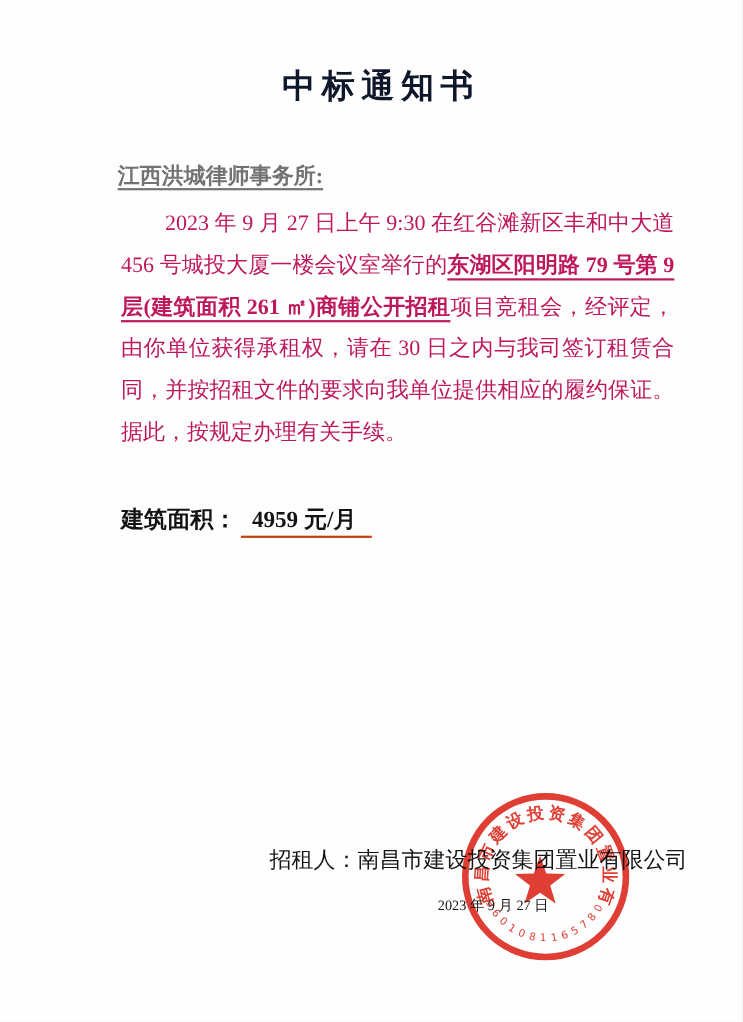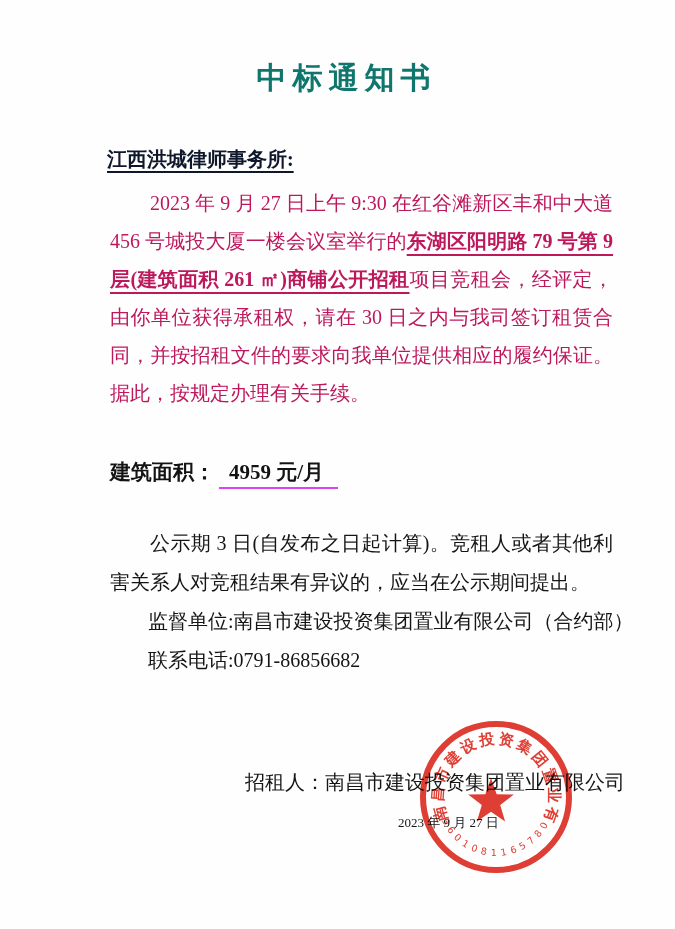--- a/index.html
+++ b/index.html
@@ -21,32 +21,32 @@
     position: absolute;
     top: 58px;
     left: 0;
     right: 0;
     margin: 0;
     padding-left: 18px;
     text-align: center;
     font-size: 30px;
     font-weight: 700;
     letter-spacing: 6px;
-    color: #0f766e;
+    color: #0f172a;
   }
   .addressee {
     position: absolute;
     top: 146px;
     left: 107px;
     font-size: 20px;
     font-weight: 700;
     text-decoration: underline;
     text-underline-offset: 5px;
     text-decoration-thickness: 1.5px;
-    color: #0f172a;
+    color: #737373;
   }
   .body-para {
     position: absolute;
     top: 184px;
     left: 110px;
     width: 503px;
     margin: 0;
     font-size: 20px;
     line-height: 38px;
     text-align: justify;
@@ -64,21 +64,21 @@
     top: 458px;
     left: 110px;
     font-size: 21px;
     font-weight: 700;
     color: #131313;
   }
   .result-value {
     display: inline-block;
     margin-left: 4px;
     padding: 0 14px 1px 10px;
-    border-bottom: 2px solid #d946ef;
+    border-bottom: 2px solid #c2410c;
     text-align: center;
   }
   .notice-block {
     position: absolute;
     top: 524px;
     left: 110px;
     width: 503px;
     font-size: 20px;
     line-height: 39px;
     color: #151515;
@@ -134,25 +134,20 @@
   <h1 class="doc-title">中标通知书</h1>
 
   <div class="addressee">江西洪城律师事务所:</div>
 
   <p class="body-para"><span>2023 年 9 月 27 日上午 9:30 在红谷滩新区丰和中大道 456 号城投大厦一楼会议室举行的</span><span class="emphasis">东湖区阳明路 79 号第 9 层(建筑面积 261 ㎡)商铺公开招租</span><span>项目竞租会，经评定，由你单位获得承租权，请在 30 日之内与我司签订租赁合同，并按招租文件的要求向我单位提供相应的履约保证。据此，按规定办理有关手续。</span></p>
 
   <div class="result-line">
     <span class="result-label">建筑面积：</span><span class="result-value">4959 元/月</span>
   </div>
 
-  <div class="notice-block">
-    <p class="notice-para">公示期 3 日(自发布之日起计算)。竞租人或者其他利害关系人对竞租结果有异议的，应当在公示期间提出。</p>
-    <div class="supervisor-line">监督单位:南昌市建设投资集团置业有限公司（合约部）</div>
-    <div class="phone-line">联系电话:0791-86856682</div>
-  </div>
 
   <div class="signature-block">
     <div class="signer-line">
       <span>招租人：</span><span>南昌市建设投资集团置业有限公司</span>
     </div>
     <div class="sign-date">2023 年 9 月 27 日</div>
   </div>
 
   <svg class="seal" width="164" height="168" viewBox="-82 -84 164 168" xmlns="http://www.w3.org/2000/svg" xmlns:xlink="http://www.w3.org/1999/xlink">
     <defs>

